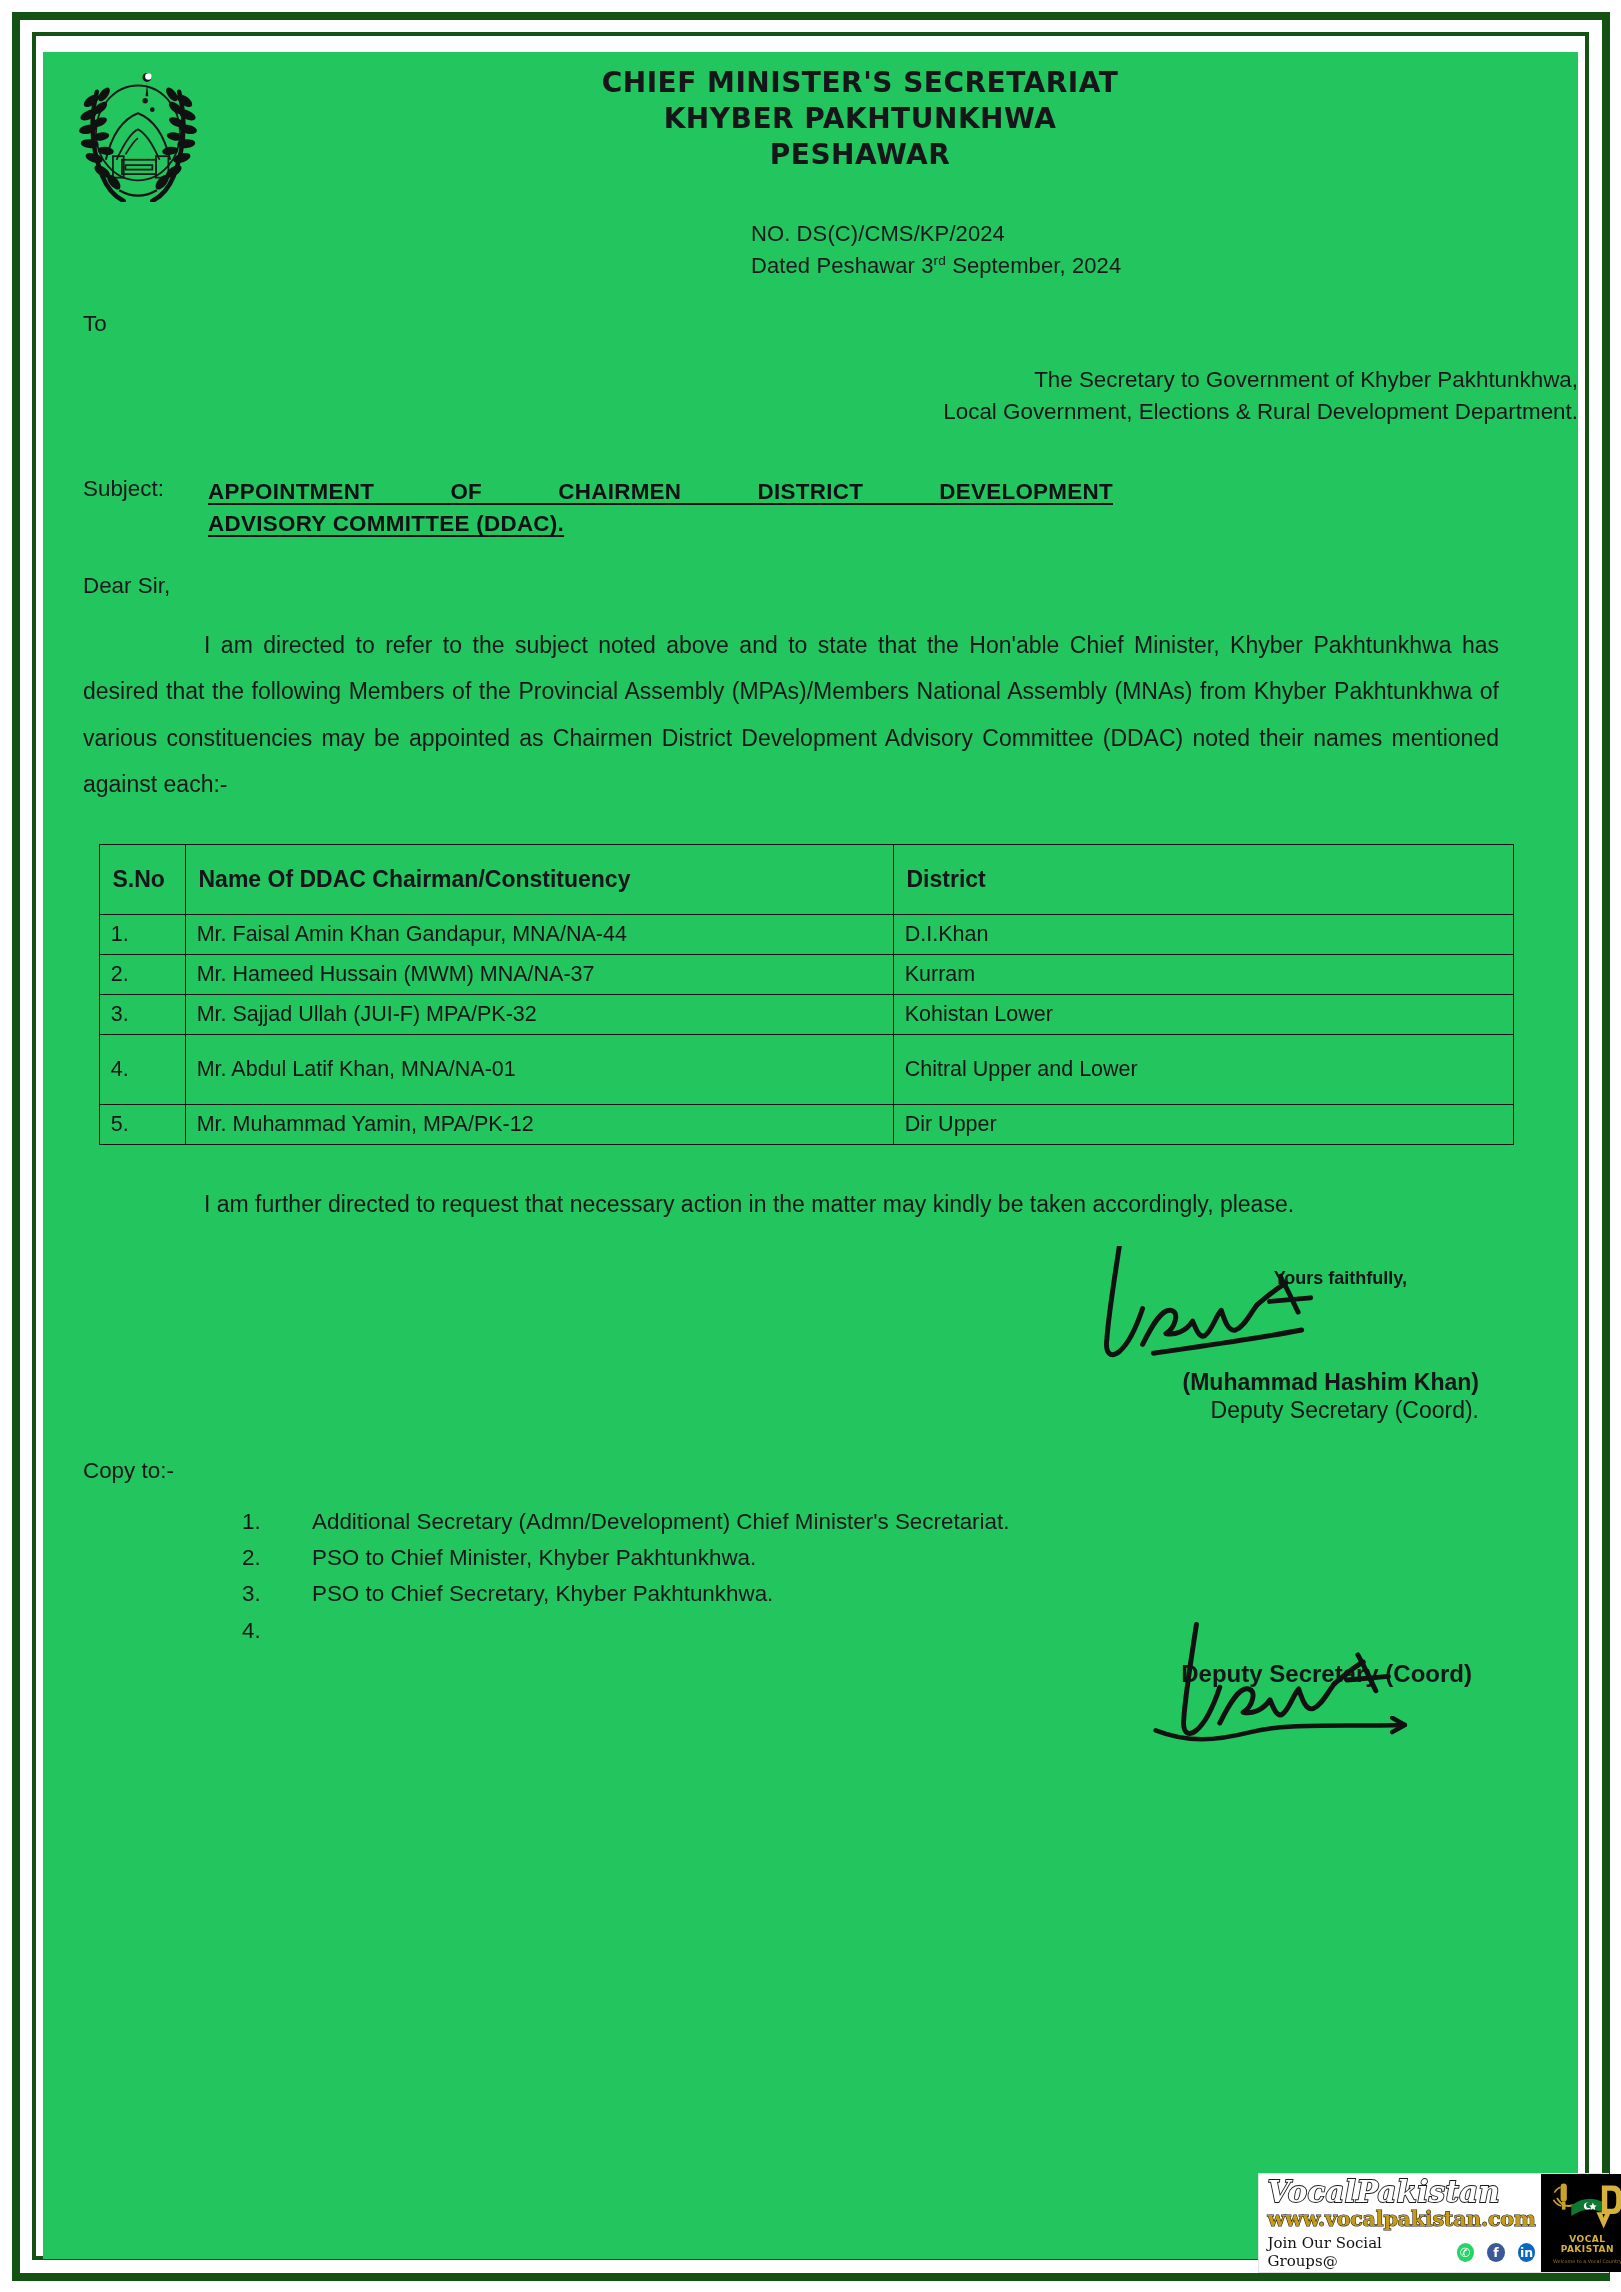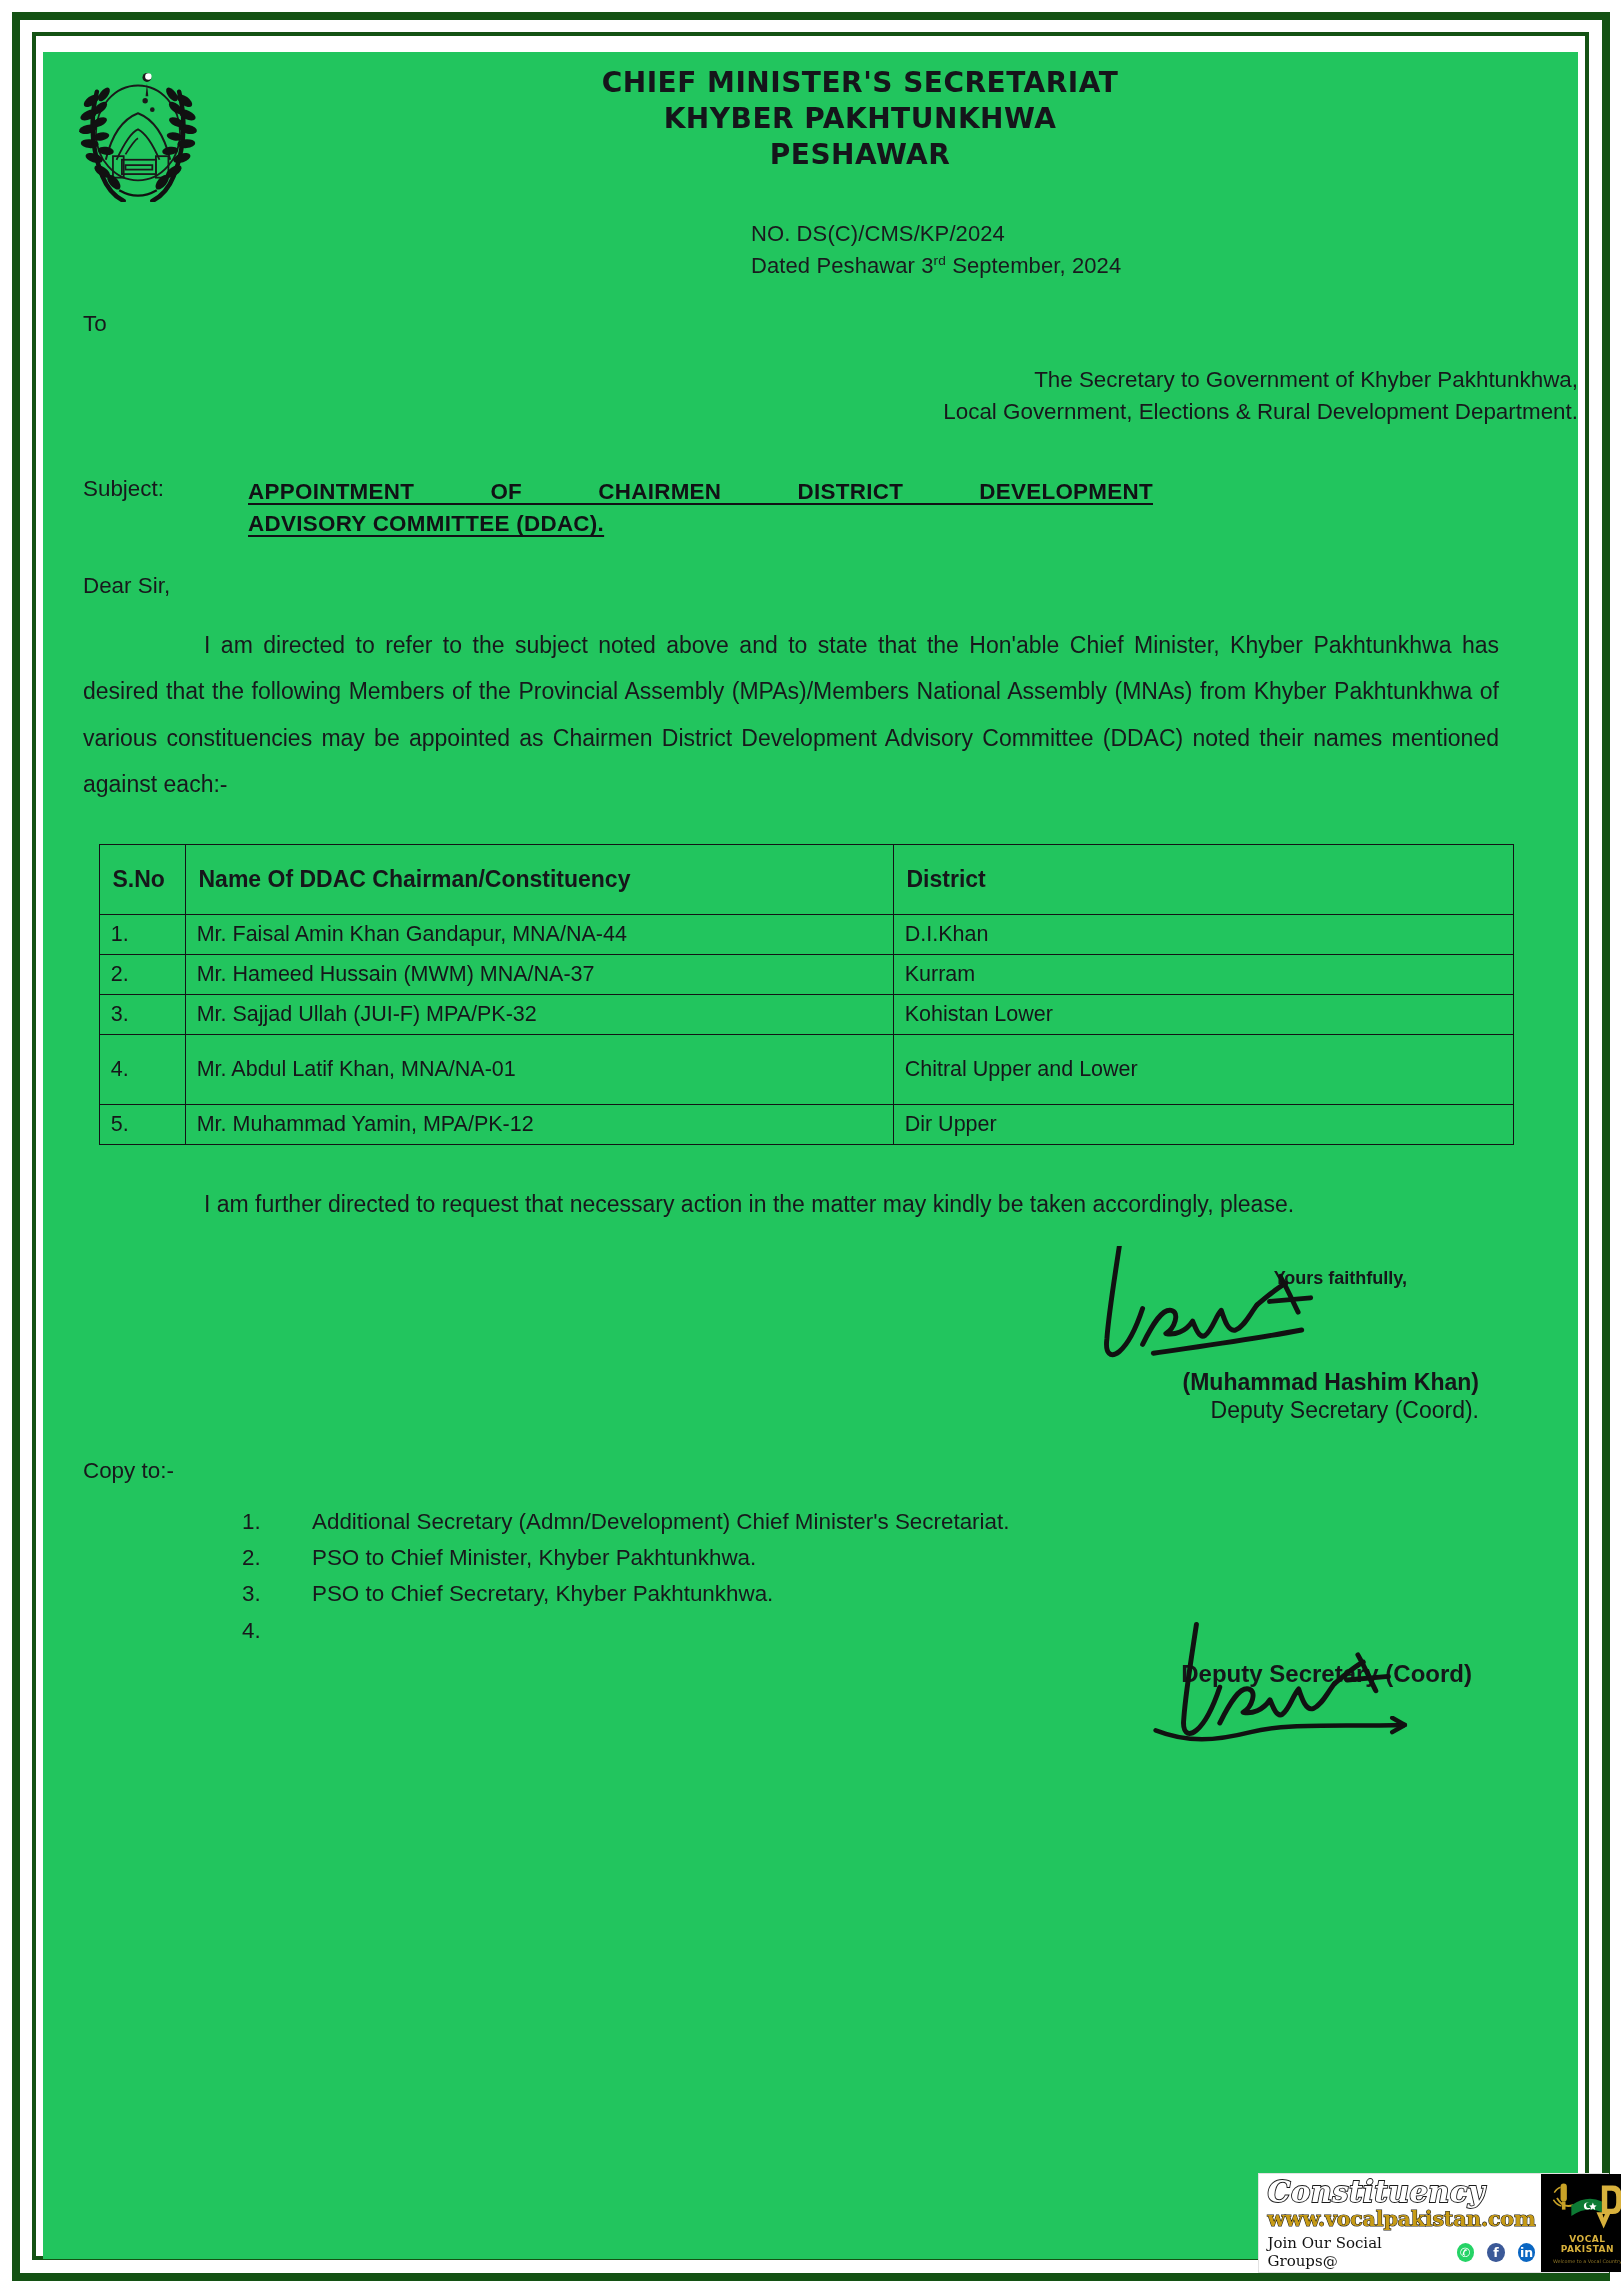--- a/index.html
+++ b/index.html
@@ -98,21 +98,20 @@
     color: #18181c;
     text-align: right;
   }
 
   
   .subject-row {
     margin-top: 47px;
     display: flex;
     align-items: flex-start;
     padding-left: 40px;
-    gap: 40px;
   }
   .subject-label {
     width: 125px;
     font-size: 22.4px;
     flex: 0 0 125px;
     color: #18181c;
   }
   .subject-body {
     flex: 1 1 auto;
     max-width: 905px;
@@ -588,21 +587,21 @@
             <path d="M282 10 L268 2 M282 10 L268 18"></path>
           </g>
         </svg>
       </div>
     </div>
 
   </div>
 
   <div class="watermark">
     <div class="wm-left">
-      <div class="wm-brand">Constituency</div>
+      <div class="wm-brand">VocalPakistan</div>
       <div class="wm-url">www.vocalpakistan.com</div>
       <div class="wm-join">
         <span>Join Our Social Groups@</span>
         <span class="soc wa">
             <span>✆</span>
           </span>
         <span class="soc fb">
             <span>f</span>
           </span>
         <span class="soc li">

